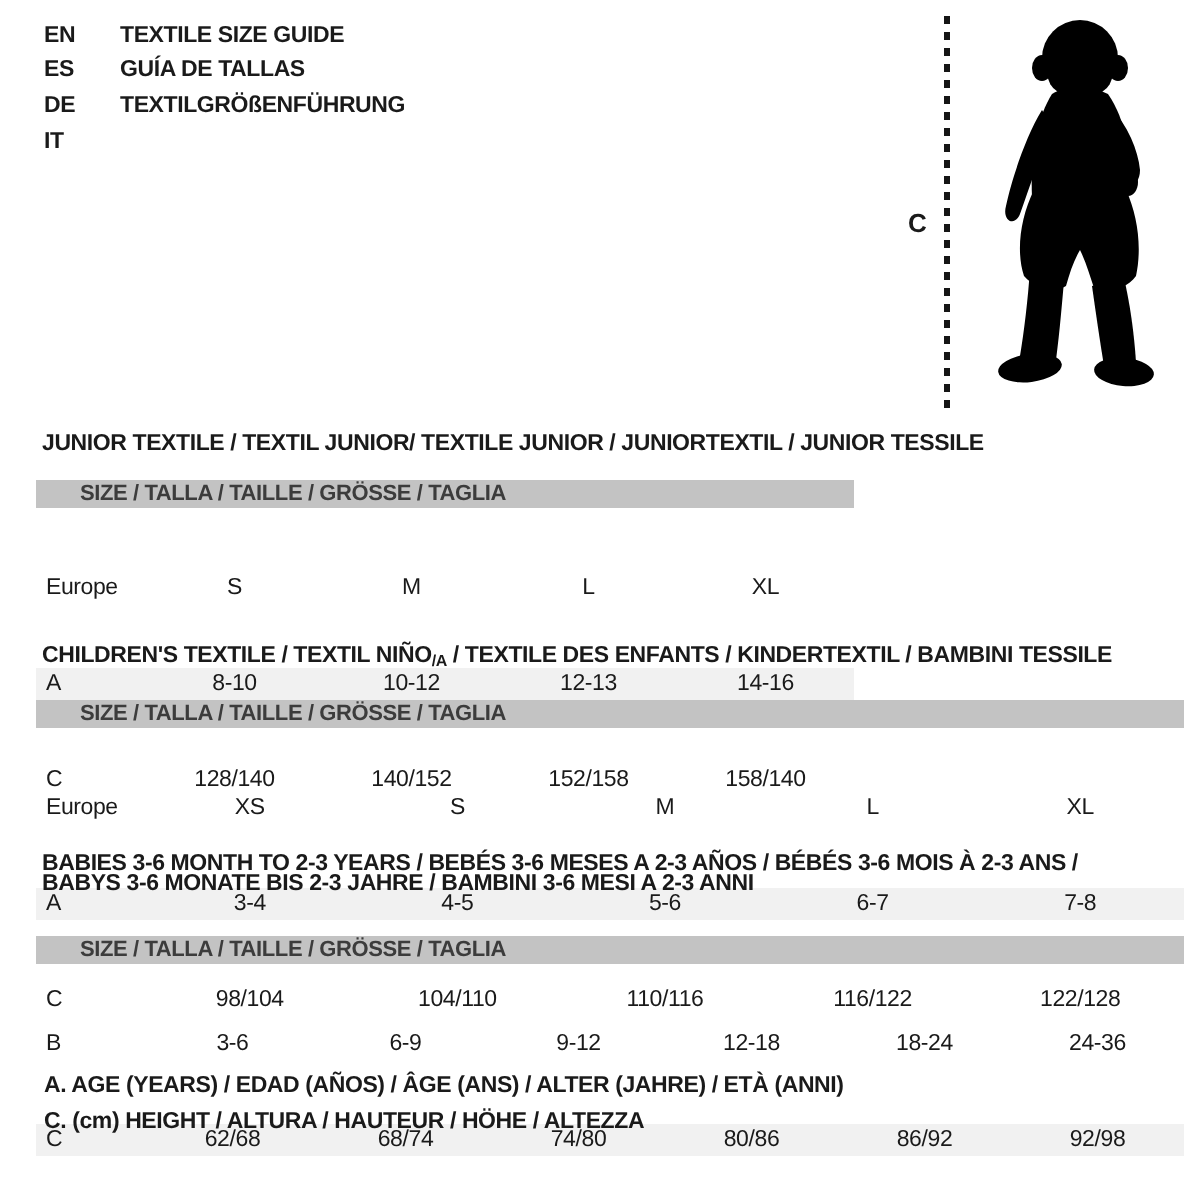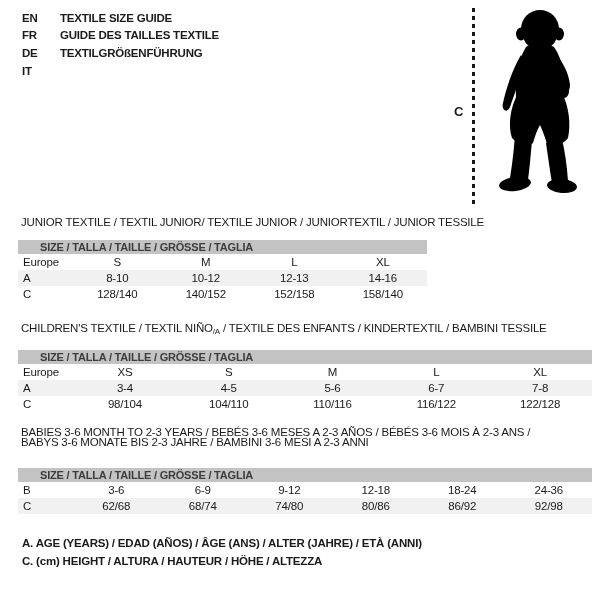--- a/index.html
+++ b/index.html
@@ -25,51 +25,51 @@
   }
   .measure-label {
     position:absolute; left:454px; top:104px;
     font-size:13px; font-weight:700;
   }
   .baby-figure { position:absolute; left:483px; top:4px; width:110px; height:202px; }
 
   
   .tbl-title {
     position:absolute; left:21px;
-    font-size:11.5px; font-weight:400; letter-spacing:-0.2px; white-space:nowrap;
+    font-size:11.5px; font-weight:700; letter-spacing:-0.2px; white-space:nowrap;
   }
   .tbl-title sub { font-size:8px; vertical-align:-2px; }
   .size-table { position:absolute; left:18px; }
   .size-bar {
     height:14px; line-height:14px; background:#c3c3c3; color:#3c3c3c;
     font-size:11px; font-weight:700; letter-spacing:-0.2px; padding-left:22px;
   }
-  .t-row { display:flex; height:16px; align-items:center; font-size:11.5px; letter-spacing:-0.2px; }
+  .t-row { display:flex; height:16px; align-items:center; font-size:11.5px; letter-spacing:-0.2px;margin-top:32px; }
   .t-row.shaded { background:#f1f1f1; }
   .row-label { width:55px; padding-left:5px; }
   .cell { flex:1; text-align:center; }
 
   .w-junior { width:409px; }
   .w-wide { width:574px; }
 
   
   .footnotes { position:absolute; left:22px; top:537px; }
   .footnote { height:18.4px; font-size:11.5px; font-weight:700; letter-spacing:-0.2px; }
 </style>
 </head>
 <body>
 
 <div class="lang-header">
   <div class="lang-row">
     <span class="lang-code">EN</span>
     <span class="lang-label">TEXTILE SIZE GUIDE</span>
   </div>
   <div class="lang-row">
-    <span class="lang-code">FR</span>
-    <span class="lang-label">GUIDE DES TAILLES TEXTILE</span>
+    <span class="lang-code">ES</span>
+    <span class="lang-label">GUÍA DE TALLAS</span>
   </div>
   <div class="lang-row">
     <span class="lang-code">DE</span>
     <span class="lang-label">TEXTILGRÖßENFÜHRUNG</span>
   </div>
   <div class="lang-row">
     <span class="lang-code">IT</span>
   </div>
 </div>
 

